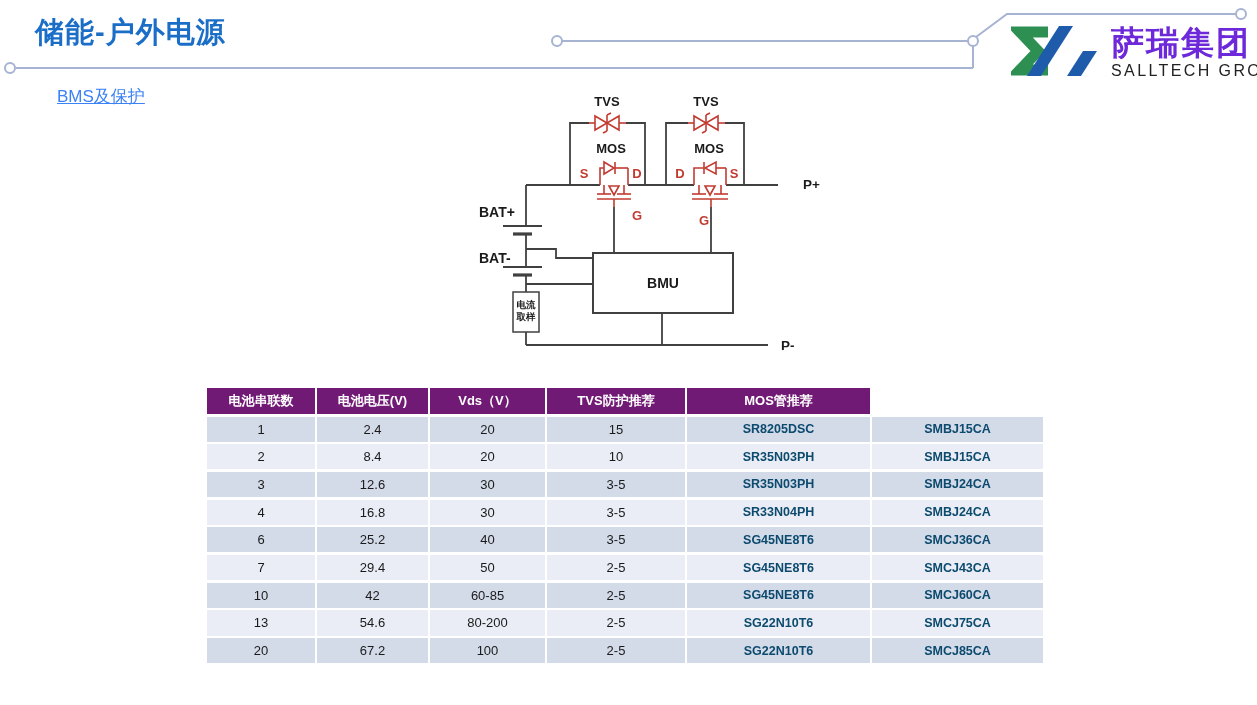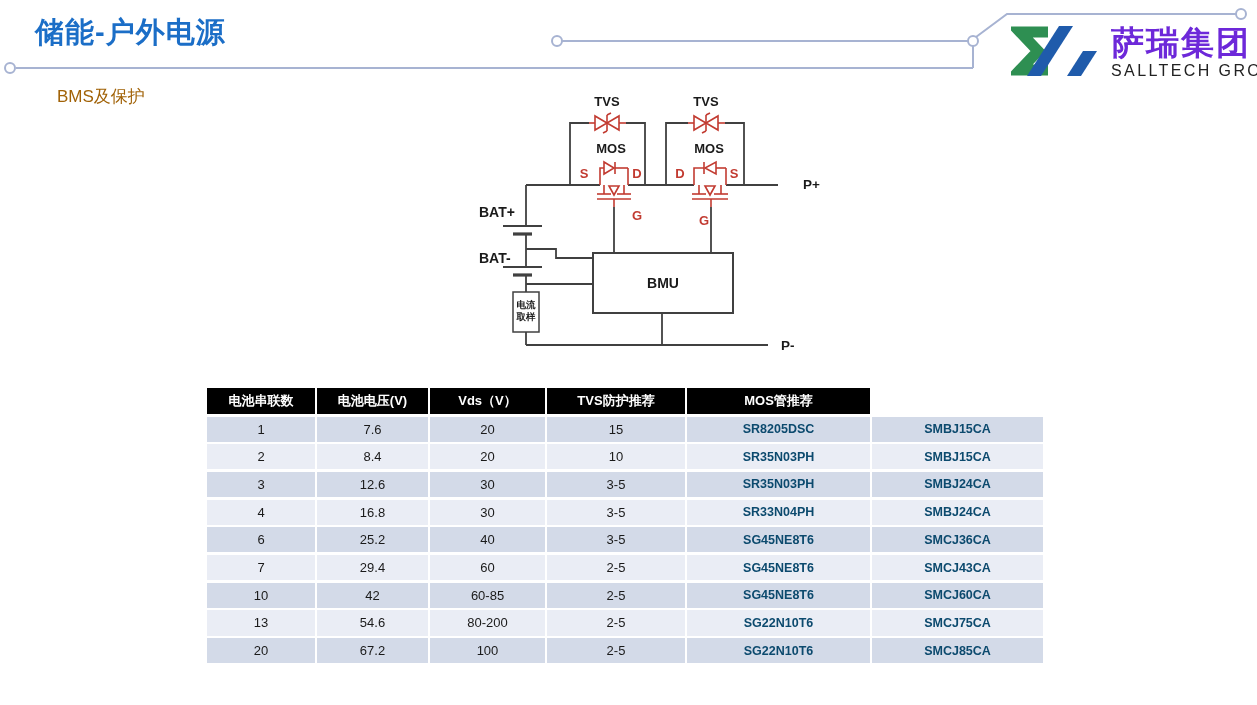--- a/index.html
+++ b/index.html
@@ -1,39 +1,39 @@
 <!DOCTYPE html>
 <html><head>
 <meta charset="utf-8">
 <style>
   * { margin:0; padding:0; box-sizing:border-box; }
   html,body { background:#fff; }
   body { font-family:"Liberation Sans","DejaVu Sans",sans-serif; }
   .page { position:relative; width:1257px; height:705px; background:#fff; overflow:hidden; }
 
   .page-title { position:absolute; left:35px; top:13px; font-size:29px; font-weight:bold; color:#1b6ec7; letter-spacing:1px; }
-  .subtitle   { position:absolute; left:57px; top:85px; font-size:17px; color:#a16207; }
+  .subtitle   { position:absolute; left:57px; top:85px; font-size:17px; color:#3b82f6;text-decoration:underline; }
 
   .trace-svg  { position:absolute; left:0; top:0; }
 
   .logo { position:absolute; left:1011px; top:25px; display:flex; align-items:flex-start; }
   .logo-mark { display:block; }
   .logo-text { margin-left:12px; }
   .logo-name { font-size:33px; font-weight:bold; color:#6d28d9; letter-spacing:2px; line-height:36px; white-space:nowrap; }
   .logo-sub  { font-size:16px; color:#222; letter-spacing:2.4px; margin-top:1px; white-space:nowrap; }
 
   .circuit-svg { position:absolute; left:460px; top:90px; }
 
   
   .tbl { position:absolute; left:207px; top:388px; width:836px; }
   .tbl-head, .tbl-body { display:grid; grid-template-columns:108px 111px 115px 138px 183px 171px; column-gap:2px; }
   .tbl-head { height:26px; margin-bottom:2.5px; }
   .tbl-body { grid-auto-rows:25.2px; row-gap:2.5px; }
   .tbl-row  { display:contents; }
-  .hcell { background:#000000; color:#fff; font-size:13px; font-weight:bold;
+  .hcell { background:#701a75; color:#fff; font-size:13px; font-weight:bold;
            display:flex; align-items:center; justify-content:center; white-space:nowrap; }
   .cell  { font-size:13px; color:#1a1a1a; display:flex; align-items:center; justify-content:center; white-space:nowrap; }
   .tbl-row:nth-child(odd)  .cell { background:#d3dae8; }
   .tbl-row:nth-child(even) .cell { background:#eaedf5; }
   .cell.part { color:#0c4a6e; font-weight:bold; font-size:12.5px; }
 
   svg text { font-family:"Liberation Sans","DejaVu Sans",sans-serif; }
 </style>
 </head>
 <body>
@@ -180,21 +180,21 @@
     <div class="tbl-head">
       <div class="hcell">电池串联数</div>
       <div class="hcell">电池电压(V)</div>
       <div class="hcell">Vds（V）</div>
       <div class="hcell">TVS防护推荐</div>
       <div class="hcell">MOS管推荐</div>
     </div>
     <div class="tbl-body">
     <div class="tbl-row">
       <div class="cell">1</div>
-      <div class="cell">7.6</div>
+      <div class="cell">2.4</div>
       <div class="cell">20</div>
       <div class="cell">15</div>
       <div class="cell part">SR8205DSC</div>
       <div class="cell part">SMBJ15CA</div>
     </div>
 
     <div class="tbl-row">
       <div class="cell">2</div>
       <div class="cell">8.4</div>
       <div class="cell">20</div>
@@ -226,21 +226,21 @@
       <div class="cell">25.2</div>
       <div class="cell">40</div>
       <div class="cell">3-5</div>
       <div class="cell part">SG45NE8T6</div>
       <div class="cell part">SMCJ36CA</div>
     </div>
 
     <div class="tbl-row">
       <div class="cell">7</div>
       <div class="cell">29.4</div>
-      <div class="cell">60</div>
+      <div class="cell">50</div>
       <div class="cell">2-5</div>
       <div class="cell part">SG45NE8T6</div>
       <div class="cell part">SMCJ43CA</div>
     </div>
 
     <div class="tbl-row">
       <div class="cell">10</div>
       <div class="cell">42</div>
       <div class="cell">60-85</div>
       <div class="cell">2-5</div>

